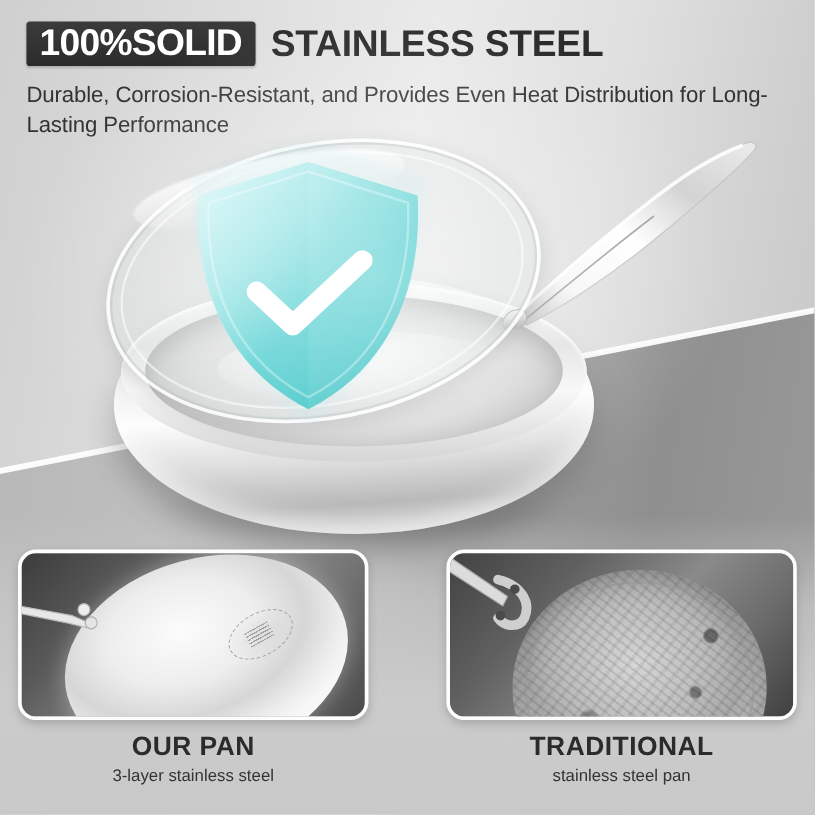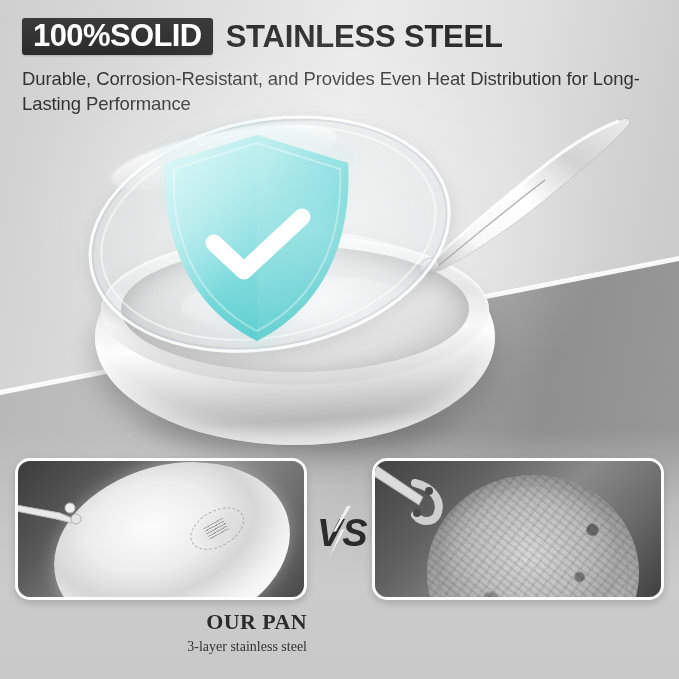--- a/index.html
+++ b/index.html
@@ -186,21 +186,21 @@
   .bad-handle{
     position:absolute;left:-38px;top:-4px;width:120px;height:70px;
   }
 
   
   .vs{
     position:absolute;left:313px;top:48px;width:60px;height:52px;
   }
 
   
-  .caption{position:absolute;top:150px;width:292px;text-align:right;font-family:Liberation Serif, serif;}
+  .caption{position:absolute;top:150px;width:292px;text-align:center;}
   .caption.left{left:15px;}
   .caption.right{left:372px;}
   .cap-title{
     font-size:22px;font-weight:bold;color:#2b2b2b;letter-spacing:.4px;line-height:1.25;
   }
   .cap-sub{
     margin-top:2px;font-size:14px;color:#333;font-weight:normal;line-height:1.25;
   }
 </style>
 </head>
@@ -318,26 +318,20 @@
       </div>
       <div class="good-handle">
         <svg width="74" height="26" viewBox="0 0 74 26">
           <path d="M2,6 L46,14 L60,20 L58,24 L42,20 L2,12 Z" fill="#e8e8e8" stroke="#bdbdbd" stroke-width="1"></path>
           <circle cx="56" cy="9" r="5" fill="#efefef" stroke="#b5b5b5" stroke-width="1"></circle>
           <circle cx="62" cy="20" r="5" fill="#e4e4e4" stroke="#b0b0b0" stroke-width="1"></circle>
         </svg>
       </div>
     </div>
 
-    <div class="vs">
-      <svg width="60" height="52" viewBox="0 0 60 52">
-        <text x="4" y="40" font-family="Liberation Sans, sans-serif" font-size="38" font-weight="bold" font-style="italic" fill="#2b2b2b">VS</text>
-        <path d="M34,0 L20,26 L28,24 L16,52 L32,23 L23,25 L38,0 Z" fill="#f0f0f0"></path>
-      </svg>
-    </div>
 
     <div class="panel right">
       <div class="panel-bg-bad"></div>
       <div class="bad-pan">
         <div class="bad-mottle"></div>
         <div class="bad-ring"></div>
       </div>
       <div class="bad-handle">
         <svg width="120" height="70" viewBox="0 0 120 70">
           <path d="M30,2 L86,40 L82,48 L26,12 Z" fill="#dcdcdc" stroke="#a8a8a8" stroke-width="1"></path>
@@ -346,15 +340,19 @@
           <circle cx="80" cy="56" r="4" fill="#4a4a4a"></circle>
         </svg>
       </div>
     </div>
 
     <div class="caption left">
       <div class="cap-title">OUR PAN</div>
       <div class="cap-sub">3-layer stainless steel</div>
     </div>
 
+    <div class="caption right">
+      <div class="cap-title">TRADITIONAL</div>
+      <div class="cap-sub">stainless steel pan</div>
+    </div>
 
   </div>
 </div>
 
 </body></html>

